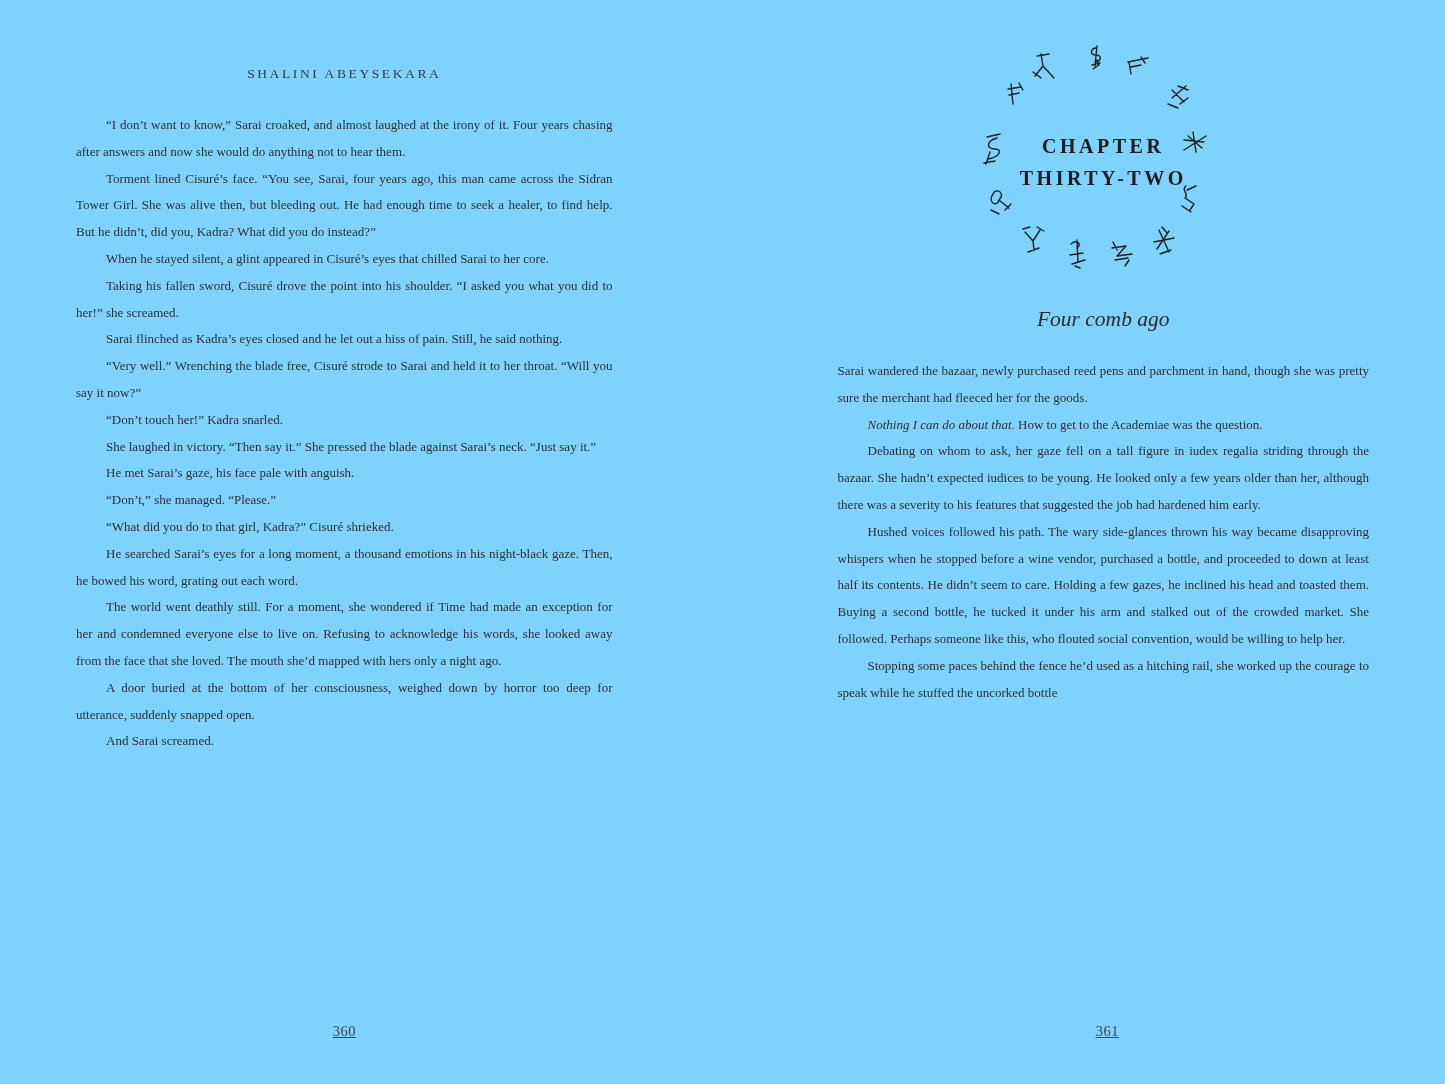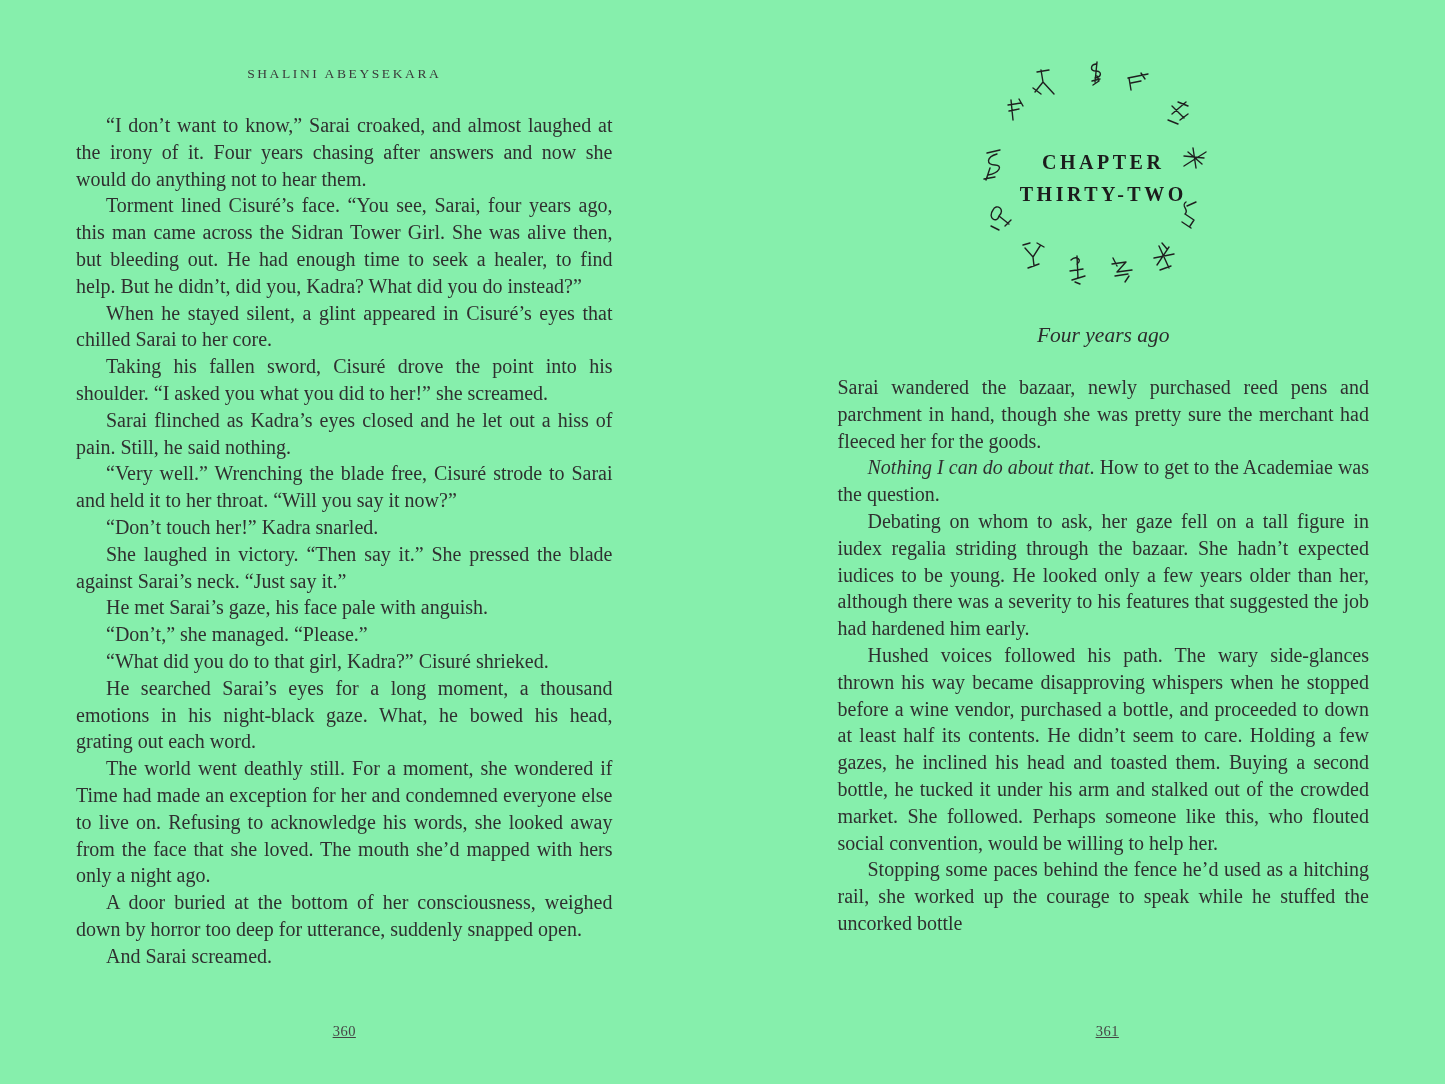--- a/index.html
+++ b/index.html
@@ -11,42 +11,42 @@
     width: 1445px;
     height: 1084px;
     font-family: "Liberation Serif", "DejaVu Serif", serif;
     color: #303030;
     overflow: hidden;
   }
   .spread {
     display: flex;
     width: 1445px;
     height: 1084px;
-    background: #86efac;
+    background: #7dd3fc;
   }
   .page {
     position: relative;
     box-sizing: border-box;
     width: 50%;
     height: 1084px;
   }
   .page-left  { padding: 66px 110px 0 76px; }
-  .page-right { padding: 60px 76px 0 115px; }
+  .page-right { padding: 44px 76px 0 115px; }
 
   .running-header {
     text-align: center;
     font-size: 13.5px;
     letter-spacing: 2.6px;
     color: #3a3a3a;
     margin-bottom: 30px;
     white-space: nowrap;
   }
 
   .body-text {
-    font-size: 20px;
+    font-size: 13px;
     line-height: 26.8px;
     text-align: justify;
     color: #303030;
   }
   .body-text p { margin: 0; text-indent: 30px; }
   .body-text p.no-indent { text-indent: 0; }
   .body-text em { font-style: italic; }
 
   .page-number {
     position: absolute;
@@ -102,21 +102,21 @@
         <p><span>Torment lined Cisuré’s face. “You see, Sarai, four years ago, this man came across the Sidran Tower Girl. She was alive then, but bleeding out. He had enough time to seek a healer, to find help. But he didn’t, did you, Kadra? What did you do instead?”</span></p>
         <p><span>When he stayed silent, a glint appeared in Cisuré’s eyes that chilled Sarai to her core.</span></p>
         <p><span>Taking his fallen sword, Cisuré drove the point into his shoulder. “I asked you what you did to her!” she screamed.</span></p>
         <p><span>Sarai flinched as Kadra’s eyes closed and he let out a hiss of pain. Still, he said nothing.</span></p>
         <p><span>“Very well.” Wrenching the blade free, Cisuré strode to Sarai and held it to her throat. “Will you say it now?”</span></p>
         <p><span>“Don’t touch her!” Kadra snarled.</span></p>
         <p><span>She laughed in victory. “Then say it.” She pressed the blade against Sarai’s neck. “Just say it.”</span></p>
         <p><span>He met Sarai’s gaze, his face pale with anguish.</span></p>
         <p><span>“Don’t,” she managed. “Please.”</span></p>
         <p><span>“What did you do to that girl, Kadra?” Cisuré shrieked.</span></p>
-        <p><span>He searched Sarai’s eyes for a long moment, a thousand emotions in his night-black gaze. What, he bowed his head, grating out each word.</span></p>
+        <p><span>He searched Sarai’s eyes for a long moment, a thousand emotions in his night-black gaze. Then, he bowed his word, grating out each word.</span></p>
         <p><span>The world went deathly still. For a moment, she wondered if Time had made an exception for her and condemned everyone else to live on. Refusing to acknowledge his words, she looked away from the face that she loved. The mouth she’d mapped with hers only a night ago.</span></p>
         <p><span>A door buried at the bottom of her consciousness, weighed down by horror too deep for utterance, suddenly snapped open.</span></p>
         <p><span>And Sarai screamed.</span></p>
       </div>
     <div class="page-number">360</div>
   </div>
 
   <div class="page page-right">
     <div class="chapter-head">
       <svg class="chapter-svg" width="250" height="242" viewBox="0 0 250 242" fill="none" stroke="#1f1f1f" stroke-width="1.4" stroke-linecap="round" stroke-linejoin="round">
@@ -158,21 +158,21 @@
           </g>
         <g transform="translate(30,40)">
             <path d="M3 0 L5 20 M0 5 L13 3 M1 11 L11 9 M11 -1 L15 6"></path>
           </g>
       </svg>
       <div class="chapter-title">
         <div>CHAPTER</div>
         <div>THIRTY-TWO</div>
       </div>
     </div>
-    <div class="section-label">Four years ago</div>
+    <div class="section-label">Four comb ago</div>
     <div class="body-text">
         <p class="no-indent"><span>Sarai wandered the bazaar, newly purchased reed pens and parchment in hand, though she was pretty sure the merchant had fleeced her for the goods.</span></p>
         <p><em>Nothing I can do about that</em><span>. How to get to the Academiae was the question.</span></p>
         <p><span>Debating on whom to ask, her gaze fell on a tall figure in iudex regalia striding through the bazaar. She hadn’t expected iudices to be young. He looked only a few years older than her, although there was a severity to his features that suggested the job had hardened him early.</span></p>
         <p><span>Hushed voices followed his path. The wary side-glances thrown his way became disapproving whispers when he stopped before a wine vendor, purchased a bottle, and proceeded to down at least half its contents. He didn’t seem to care. Holding a few gazes, he inclined his head and toasted them. Buying a second bottle, he tucked it under his arm and stalked out of the crowded market. She followed. Perhaps someone like this, who flouted social convention, would be willing to help her.</span></p>
         <p><span>Stopping some paces behind the fence he’d used as a hitching rail, she worked up the courage to speak while he stuffed the uncorked bottle</span></p>
       </div>
     <div class="page-number">361</div>
   </div>
 

